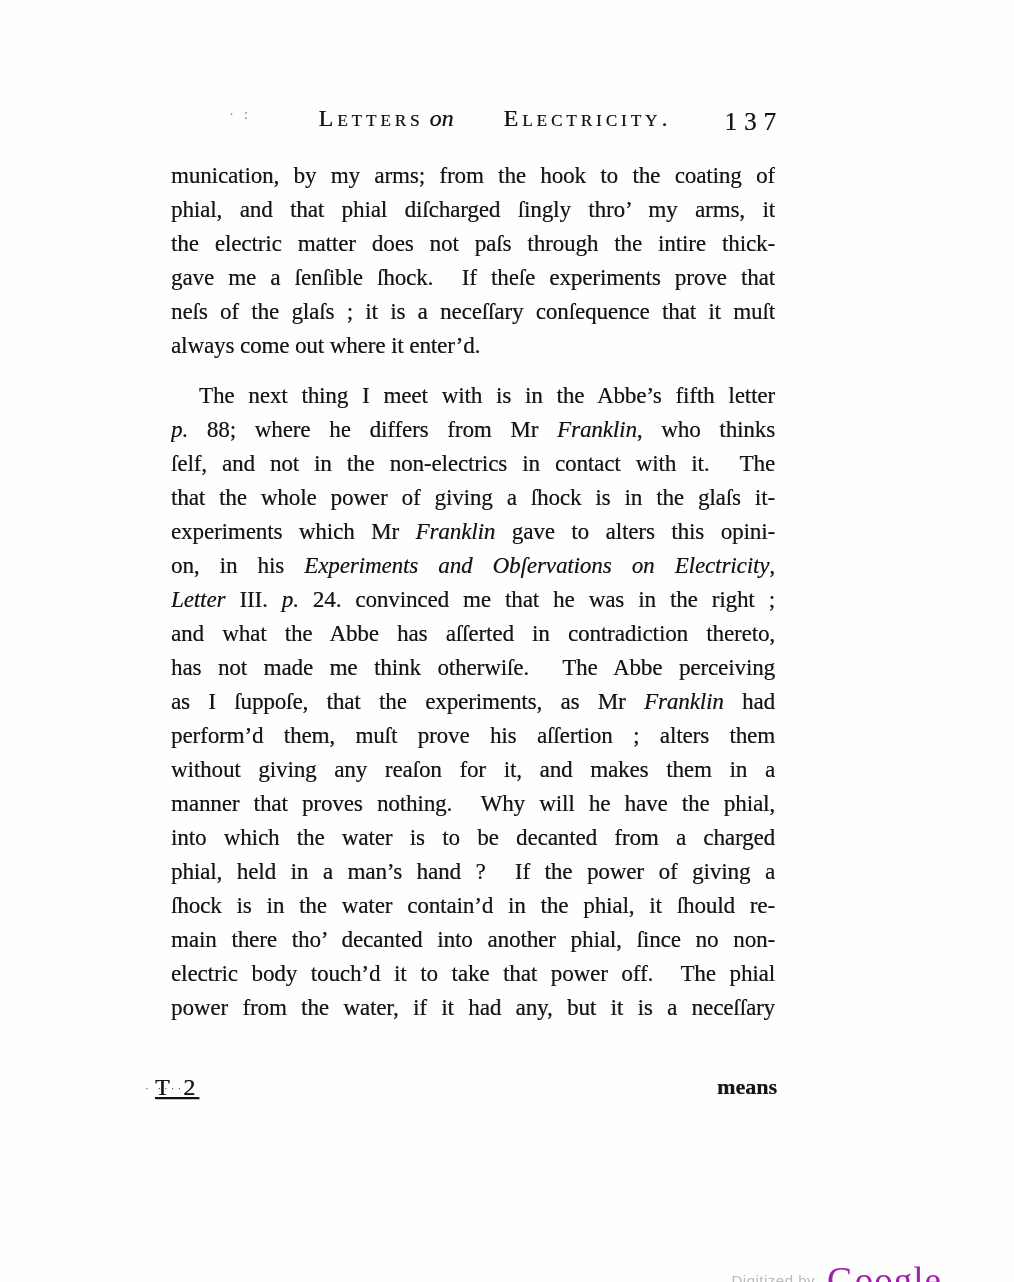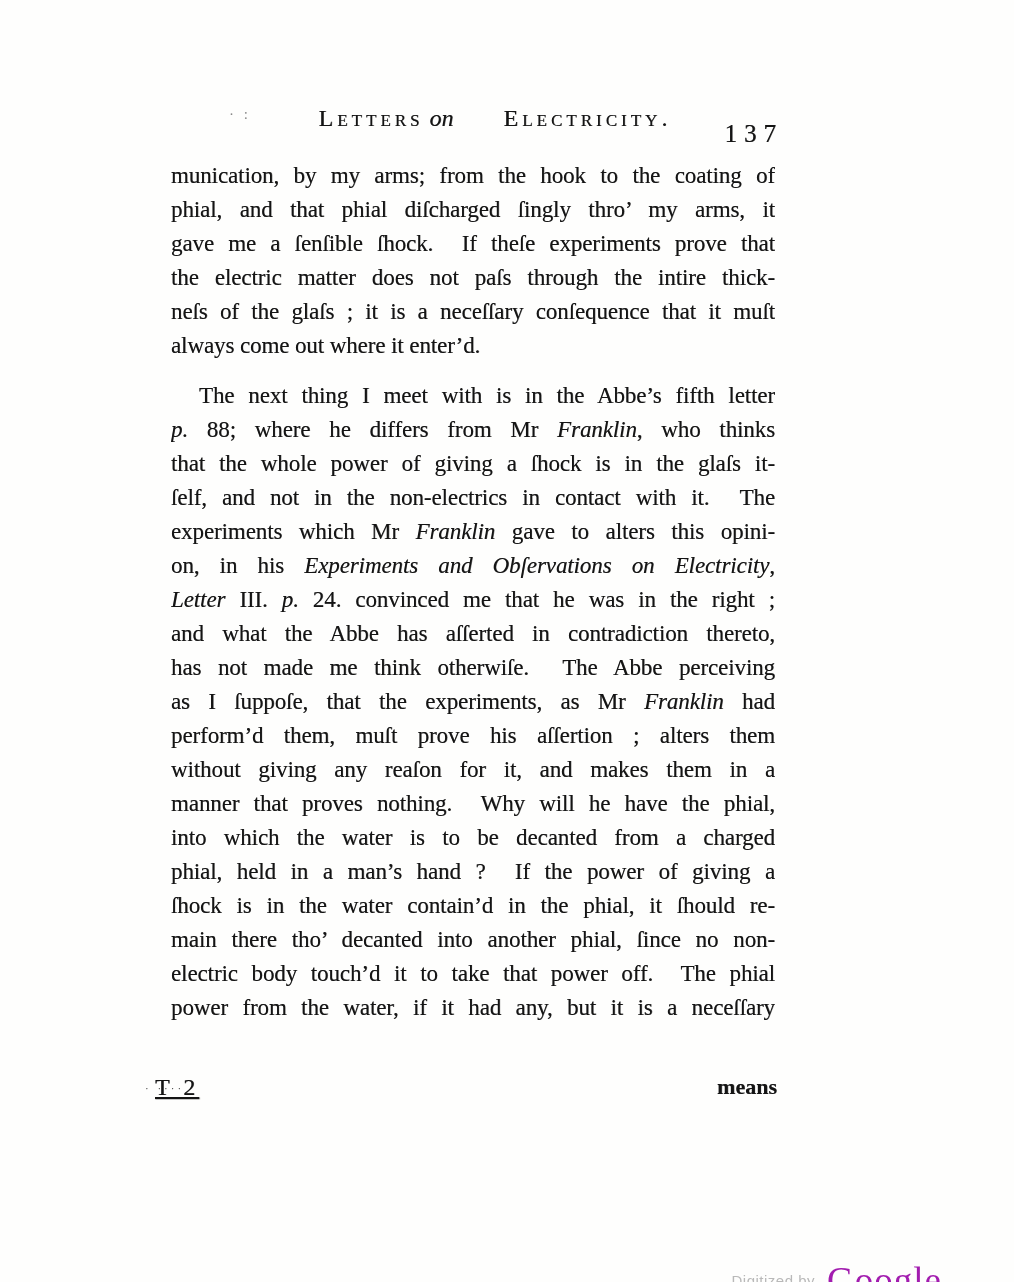--- a/index.html
+++ b/index.html
@@ -20,21 +20,21 @@
     position:absolute; left:0; right:0; text-align:center;
     font-size:24px; line-height:36px;
     text-shadow:0.4px 0.4px 0 rgba(15,15,15,0.6);
     white-space:nowrap;
   }
   .pre-marks {
     position:absolute; left:74px; top:6px;
     font-size:15px; color:#8a8a8a; letter-spacing:3px;
   }
   .page-number {
-    position:absolute; right:8px; top:16px;
+    position:absolute; right:8px; top:4px;
     font-size:25px; line-height:36px; letter-spacing:7px;
     text-shadow:0.4px 0.4px 0 rgba(15,15,15,0.6);
   }
   
   .textblock { position:absolute; left:155px; top:143px; width:636px; }
   .paragraph { margin:16px; }
   .paragraph + .paragraph { margin-top:8px; }
   .line {
     font-size:23px; line-height:34px; height:34px;
     letter-spacing:-0.1px;
@@ -90,30 +90,30 @@
   <div class="header">
     <span class="pre-marks">· :</span>
     <div class="header-title" id="header-title"><span class="sc">Letters</span><span class="it"> on </span><span class="sc">Electricity.</span></div>
     <span class="page-number">137</span>
   </div>
 
   <div class="textblock" id="textblock">
       <div class="paragraph">
         <div class="line"><span>munication, by my arms; from the hook to the coating of</span></div>
         <div class="line"><span>phial, and that phial diſcharged ſingly thro’ my arms, it</span></div>
+        <div class="line"><span>the electric matter does not paſs through the intire thick-</span></div>
         <div class="line"><span>gave me a ſenſible ſhock. &nbsp;If theſe experiments prove that</span></div>
-        <div class="line"><span>the electric matter does not paſs through the intire thick-</span></div>
         <div class="line"><span>neſs of the glaſs ; it is a neceſſary conſequence that it muſt</span></div>
         <div class="line nj"><span>always come out where it enter’d.</span></div>
       </div>
       <div class="paragraph">
         <div class="line ind"><span>The next thing I meet with is in the Abbe’s fifth letter</span></div>
         <div class="line"><span class="it">p.</span><span> 88; where he differs from Mr </span><span class="it">Franklin</span><span>, who thinks</span></div>
+        <div class="line"><span>ſelf, and not in the non-electrics in contact with it. &nbsp;The</span></div>
         <div class="line"><span>that the whole power of giving a ſhock is in the glaſs it-</span></div>
-        <div class="line"><span>ſelf, and not in the non-electrics in contact with it. &nbsp;The</span></div>
         <div class="line"><span>experiments which Mr </span><span class="it">Franklin</span><span> gave to alters this opini-</span></div>
         <div class="line"><span>on, in his </span><span class="it">Experiments and Obſervations on Electricity</span><span>,</span></div>
         <div class="line"><span class="it">Letter</span><span> III. </span><span class="it">p.</span><span> 24. convinced me that he was in the right ;</span></div>
         <div class="line"><span>and what the Abbe has aſſerted in contradiction thereto,</span></div>
         <div class="line"><span>has not made me think otherwiſe. &nbsp;The Abbe perceiving</span></div>
         <div class="line"><span>as I ſuppoſe, that the experiments, as Mr </span><span class="it">Franklin</span><span> had</span></div>
         <div class="line"><span>perform’d them, muſt prove his aſſertion ; alters them</span></div>
         <div class="line"><span>without giving any reaſon for it, and makes them in a</span></div>
         <div class="line"><span>manner that proves nothing. &nbsp;Why will he have the phial,</span></div>
         <div class="line"><span>into which the water is to be decanted from a charged</span></div>

